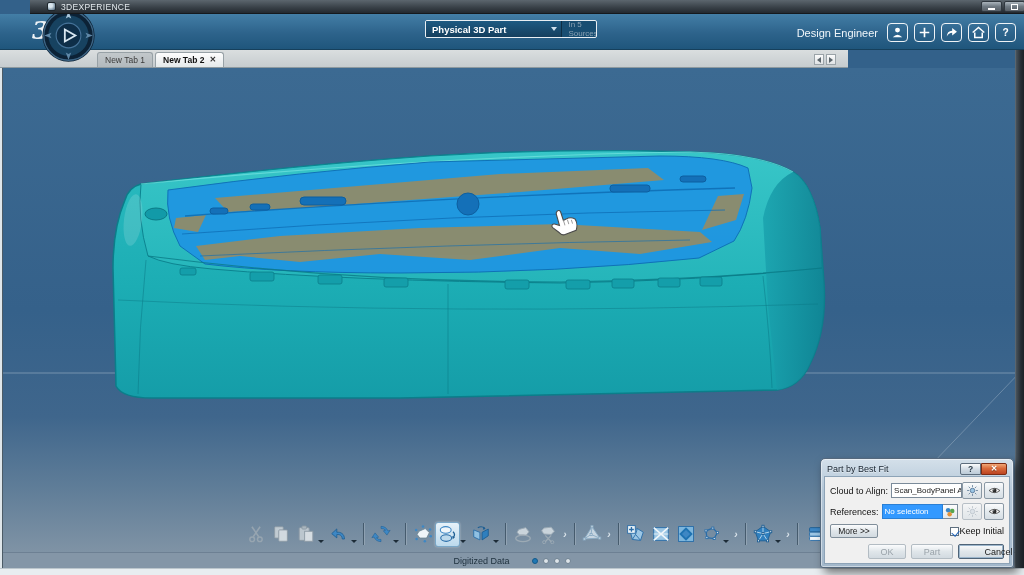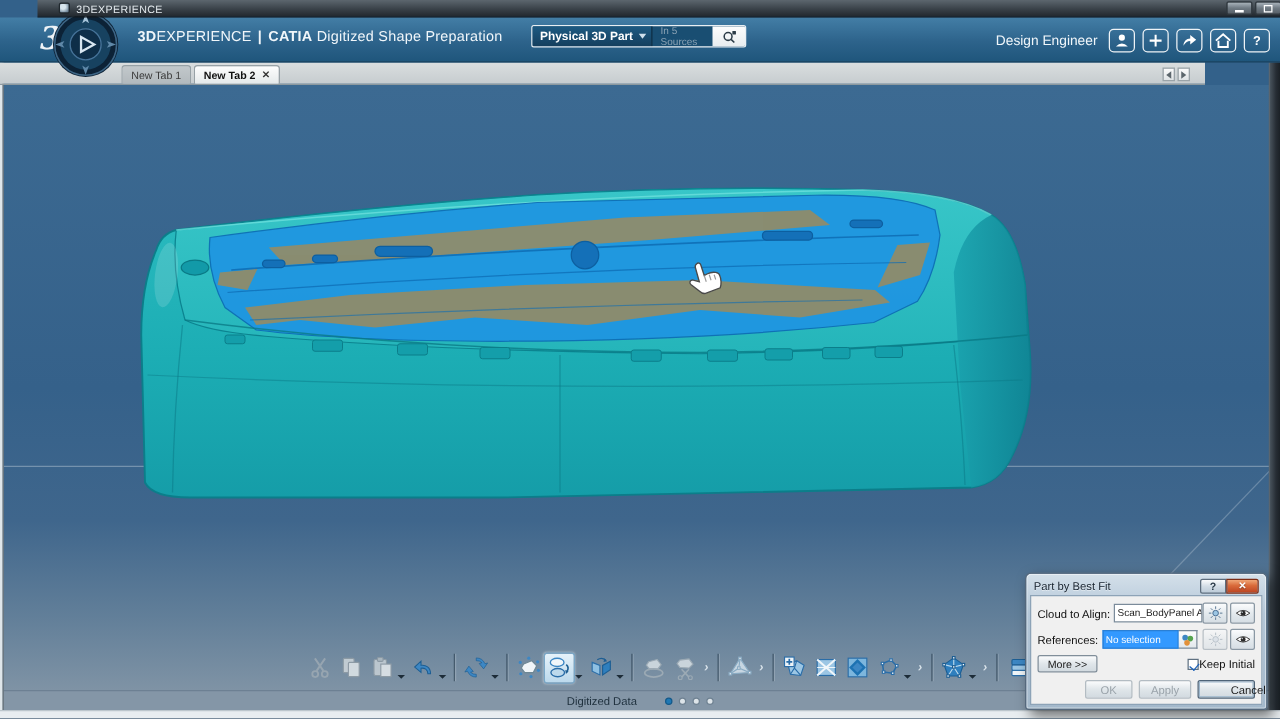--- a/index.html
+++ b/index.html
@@ -28,39 +28,39 @@
   .header { position:absolute; left:0; top:14px; width:1024px; height:36px;
     background:linear-gradient(#437ea6,#2d638b 55%,#1f567c); border-bottom:1px solid #16405c;
     display:flex; align-items:center; z-index:20; }
   .brand { position:absolute; left:110px; top:10px; font-size:11.5px; color:#f0f6fa; letter-spacing:.2px; white-space:nowrap; }
   .brand b { font-weight:bold; }
   .brand .pipe { margin:0 5px; font-weight:bold; }
   .search { position:absolute; left:425px; top:6px; width:172px; height:18px;
     border:1px solid #e9eff3; border-radius:2px; display:flex; align-items:stretch;
     background:#194e72; overflow:hidden; }
   .search-scope { background:linear-gradient(#1d5a82,#153f5e); color:#fff; font-size:9.5px; font-weight:bold;
-    display:flex; align-items:center; padding:0 4px 0 6px; white-space:nowrap; border-right:1px solid #0e2e44; }
+    display:flex; align-items:center; padding:0 4px 0 6px; white-space:nowrap; border-right:1px solid #0e2e44;gap:40px; }
   .scope-caret { width:0; height:0; border-left:3.5px solid transparent; border-right:3.5px solid transparent;
     border-top:4px solid #cfe0ec; margin-left:5px; }
   .search-ph { flex:1; color:#8aa2b4; font-size:8px; display:flex; align-items:center; padding-left:6px; }
   .search-btn { width:26px; background:linear-gradient(#fdfdfd,#e8edf0); display:flex; align-items:center; justify-content:center; }
   .search-btn svg { width:15px; height:15px; }
   .role { position:absolute; right:146px; top:13px; font-size:11px; color:#f0f6fa; }
   .hicons { position:absolute; right:8px; top:9px; display:flex; gap:6px; }
   .hbtn { width:21px; height:19px; border:1.5px solid rgba(255,255,255,.92); border-radius:4px;
     display:flex; align-items:center; justify-content:center; }
   .hbtn svg { width:15px; height:15px; }
 
   
   .logo3ds { position:absolute; left:32px; top:16px; z-index:21; color:#eef3f7;
     font-family:"DejaVu Serif", serif; font-style:italic; font-weight:bold; font-size:25px; }
   .compass { position:absolute; left:41px; top:8px; width:55px; height:55px; z-index:22; }
 
   
-  .tabstrip { position:absolute; left:0; top:50px; width:964px; height:18px;
+  .tabstrip { position:absolute; left:0; top:50px; width:848px; height:18px;
     background:linear-gradient(#dadedf,#c6cccf); border-bottom:1px solid #8d999f; z-index:15;
     display:flex; align-items:flex-end; padding-left:97px; }
   .tab { height:15px; display:flex; align-items:center; padding:0 7px; font-size:8.5px; color:#3b3b3b;
     background:linear-gradient(#c2c8cb,#b2b9bd); border:1px solid #97a1a6; border-bottom:none;
     border-radius:3px 3px 0 0; margin-right:2px; }
   .tab.active { background:linear-gradient(#fdfdfd,#e4e9ea); color:#111; font-weight:bold; }
   .tab-close { margin-left:5px; font-size:8px; color:#333; font-weight:bold; line-height:1; }
   .tab-scrolls { position:absolute; right:12px; top:4px; display:flex; gap:2px; }
   .tsc { width:10px; height:11px; background:linear-gradient(#fbfbfb,#dfe3e5); border:1px solid #9aa3a8;
     display:flex; align-items:center; justify-content:center; }
@@ -154,23 +154,20 @@
       <span class="win-btn">
           <i class="max-glyph"></i>
         </span>
       <span class="win-btn">
           <i class="x-glyph"></i>
         </span>
     </div>
   </div>
 
   <div class="header">
-    <div class="brand">
-      <b>3D</b><span>EXPERIENCE</span><span class="pipe">|</span><b>CATIA</b>&nbsp;<span>Digitized Shape Preparation</span>
-    </div>
     <div class="search">
       <span class="search-scope">
         <span>Physical 3D Part</span>
         <i class="scope-caret"></i>
       </span>
       <span class="search-ph">In 5 Sources</span>
       <span class="search-btn">
         <svg viewBox="0 0 22 22">
             <circle cx="9.5" cy="10.5" r="4.6" fill="none" stroke="#2c3c48" stroke-width="1.8"></circle>
             <path d="M13 14 L16.8 17.6" stroke="#2c3c48" stroke-width="1.9"></path>
@@ -569,19 +566,19 @@
       </div>
       <div class="dlg-row">
         <span class="more-btn">More &gt;&gt;</span>
         <span class="keep-wrap">
           <span class="checkbox checked"></span>
           <span class="keep-label">Keep Initial</span>
         </span>
       </div>
       <div class="dlg-footer">
         <span class="dbtn ok disabled">OK</span>
-        <span class="dbtn apply disabled">Apply</span>
+        <span class="dbtn apply disabled">Part</span>
         <span class="dbtn cancel">Cancel</span>
       </div>
     </div>
   </div>
 
 </div>
 
 </body></html>

